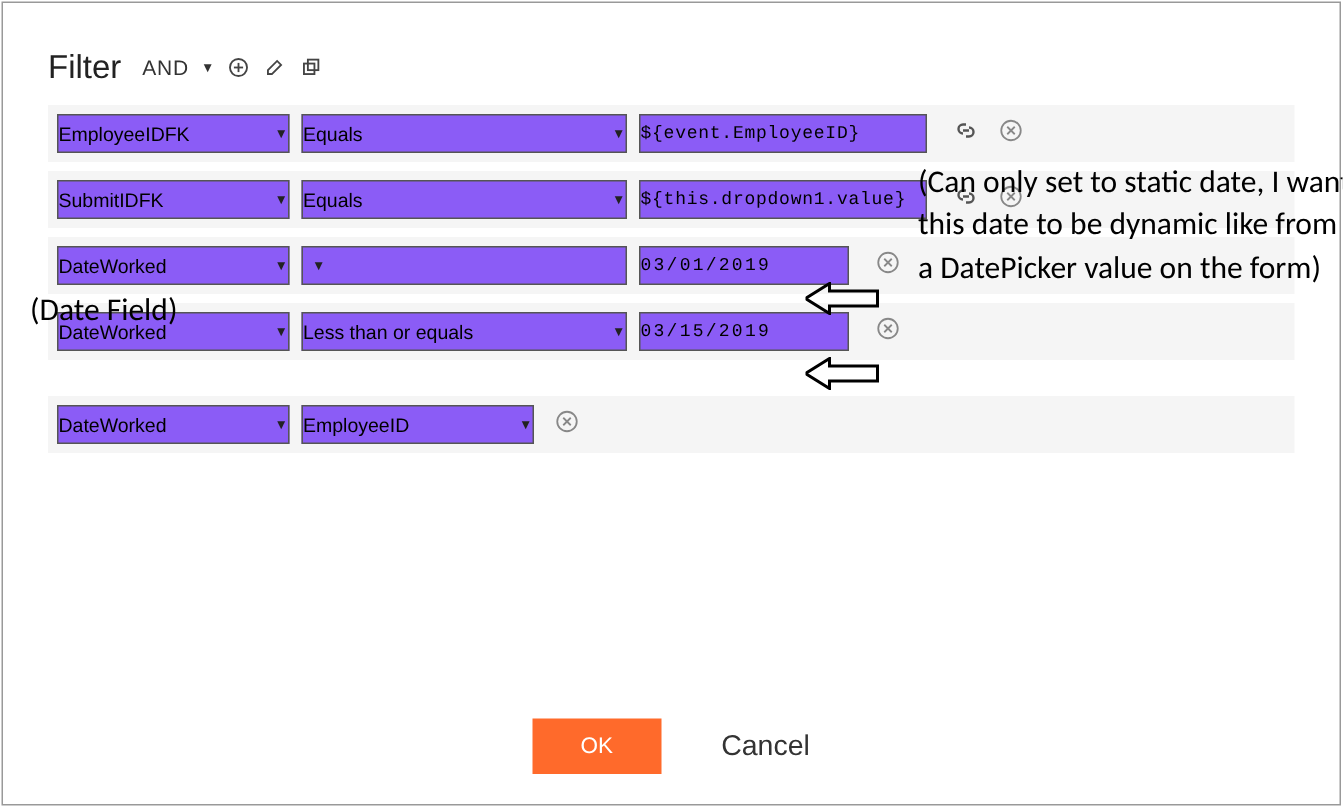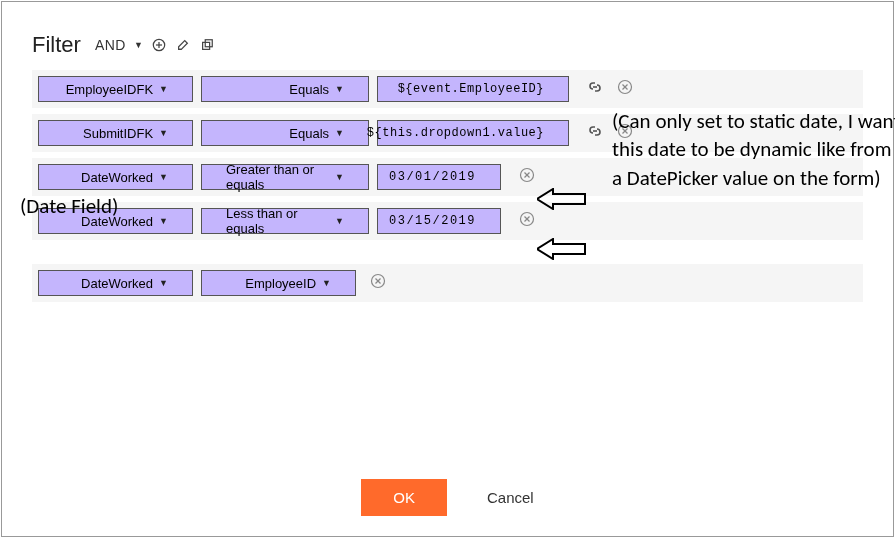--- a/index.html
+++ b/index.html
@@ -58,37 +58,37 @@
   }
   .filter-row {
     background: #f5f5f5;
     padding: 6px;
     margin-bottom: 6px;
     display: flex;
     align-items: center;
     gap: 8px;
   }
   .select-field, .text-field {
-    background: #c4b5fd;
+    background: #8b5cf6;
     border: 1px solid #555;
     height: 26px;
-    padding: 0 24px;
+    padding: 0 0;
     font-size: 13px;
     position: relative;
     display: flex;
     align-items: center;
-    justify-content: flex-end;
+    justify-content: space-between;
   }
   .select-field.s1 { width: 155px; }
-  .select-field.s2 { width: 168px; }
+  .select-field.s2 { width: 217px; }
   .select-field.sSort1 { width: 155px; }
   .select-field.sSort2 { width: 155px; }
   .select-tri { font-size: 9px; color: #222; margin-left: 6px; }
   .text-field { width: 192px; font-family: "Courier New", monospace; font-size: 12px; letter-spacing: 0.5px; }
-  .text-field.date { font-family: "Courier New", monospace; letter-spacing: 1.5px; width: 124px; }
+  .text-field.date { font-family: "Courier New", monospace; letter-spacing: 1.5px; width: 140px; }
   .row-icons {
     display: flex;
     align-items: center;
     gap: 14px;
     margin-left: 10px;
   }
   .link-icon svg, .close-icon svg { width: 16px; height: 16px; }
   .link-icon svg { stroke: #555; fill: none; stroke-width: 1.6; }
   .close-icon svg { stroke: #777; fill: none; stroke-width: 1.2; }
   .close-icon svg circle { stroke: #888; }
@@ -109,21 +109,21 @@
     color: #fff;
     border: none;
     padding: 10px 32px;
     font-size: 15px;
     cursor: pointer;
   }
   .btn-cancel {
     background: none;
     border: none;
     color: #333;
-    font-size: 15px;
+    font-size: 19px;
     cursor: pointer;
   }
 
   
   .annot-arrow {
     position: absolute;
     pointer-events: none;
   }
   .annot-text {
     position: absolute;
@@ -225,21 +225,20 @@
           </span>
         </div>
       </div>
 
       <div class="filter-row">
         <div class="select-field s1">
           <span>DateWorked</span>
           <span class="select-tri">▼</span>
         </div>
         <div class="select-field s2">
-          <span>Greater than or equals</span>
           <span class="select-tri">▼</span>
         </div>
         <div class="text-field date">
           <span>03/01/2019</span>
         </div>
         <div class="row-icons">
           <span class="close-icon">
             <svg viewBox="0 0 16 16">
                 <circle cx="8" cy="8" r="6.5"></circle>
                 <line x1="5.5" y1="5.5" x2="10.5" y2="10.5"></line>

